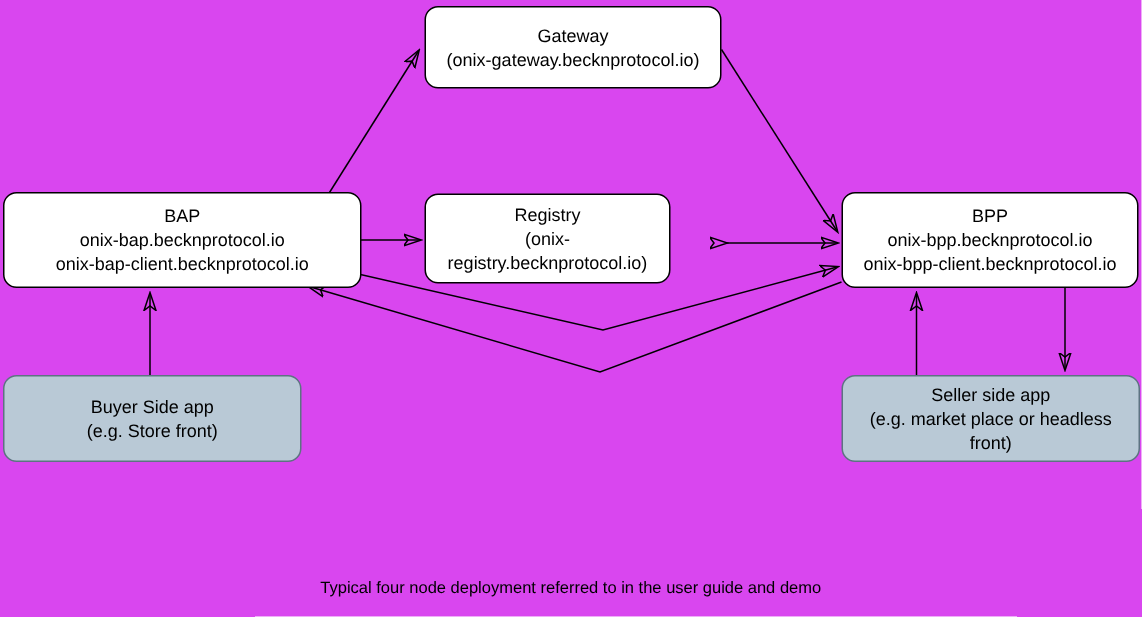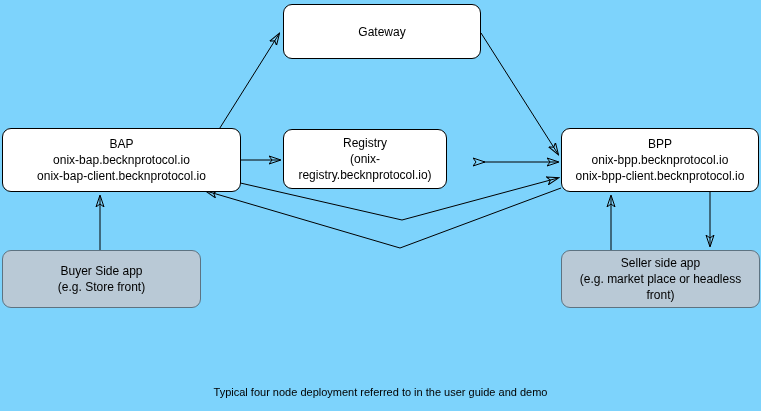--- a/index.html
+++ b/index.html
@@ -5,21 +5,21 @@
   html, body {
     margin: 0;
     padding: 0;
     background: #ffffff;
     font-family: "Liberation Sans", "DejaVu Sans", sans-serif;
   }
   .canvas {
     position: relative;
     width: 761px;
     height: 411px;
-    background: #7dd3fc;
+    background: #d946ef;
     overflow: hidden;
   }
   .connectors {
     position: absolute;
     left: 0; top: 0;
     width: 761px;
     height: 411px;
   }
   .node {
     position: absolute;
@@ -90,20 +90,21 @@
 
     <line x1="100" y1="250" x2="100" y2="196" marker-end="url(#arrow)"></line>
 
     <line x1="611" y1="250" x2="611" y2="196" marker-end="url(#arrow)"></line>
 
     <line x1="710" y1="192" x2="710" y2="246" marker-end="url(#arrow)"></line>
   </svg>
 
   <div class="node" id="node-gateway">
     <div class="title">Gateway</div>
+    <div class="line">(onix-gateway.becknprotocol.io)</div>
   </div>
 
   <div class="node" id="node-bap">
     <div class="title">BAP</div>
     <div class="line">onix-bap.becknprotocol.io</div>
     <div class="line">onix-bap-client.becknprotocol.io</div>
   </div>
 
   <div class="node" id="node-registry">
     <div class="title">Registry</div>

